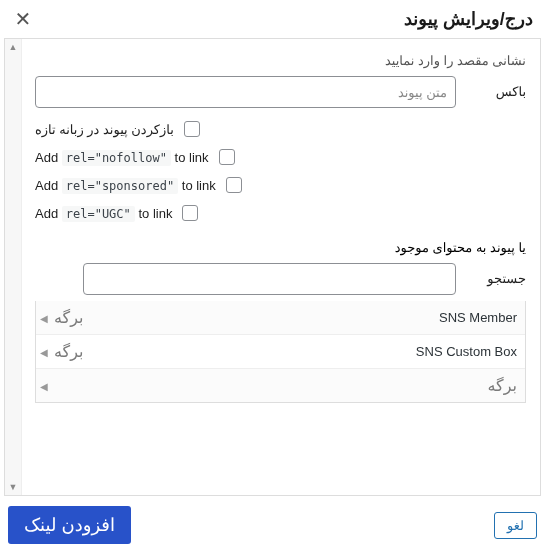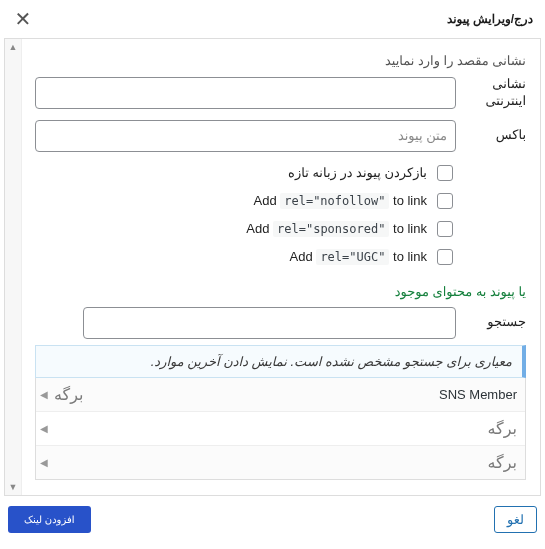--- a/index.html
+++ b/index.html
@@ -14,21 +14,21 @@
     position: relative;
   }
   .header {
     display: flex;
     justify-content: space-between;
     align-items: center;
     padding: 8px 12px 6px 12px;
   }
   .title {
     font-weight: bold;
-    font-size: 12px;
+    font-size: 18px;
     color: #1a1a1a;
   }
   .close {
     cursor: pointer;
     font-size: 20px;
     color: #555;
     width: 22px;
     height: 22px;
     line-height: 22px;
     text-align: center;
@@ -75,21 +75,21 @@
     padding: 0 8px;
     font-family: Tahoma, Arial, sans-serif;
     font-size: 13px;
     background: #fff;
     text-align: right;
   }
   input[type="text"]::placeholder { color: #888; }
   .check-row {
     display: flex;
     align-items: center;
-    justify-content: flex-start;
+    justify-content: flex-end;
     gap: 6px;
     margin: 4px 70px 6px 0;
     direction: rtl;
   }
   .check-row input[type="checkbox"] {
     width: 16px;
     height: 16px;
     border: 1px solid #8c8f94;
     border-radius: 3px;
     appearance: none;
@@ -104,21 +104,21 @@
   .ltr { direction: ltr; unicode-bidi: embed; }
   code {
     font-family: Menlo, Consolas, monospace;
     background: #f6f7f7;
     padding: 1px 4px;
     border-radius: 2px;
     font-size: 12px;
     color: #3c434a;
   }
   .section-label {
-    color: #15803d;
+    color: #000000;
     margin: 16px 0 8px 0;
     text-align: right;
   }
   .search-row { margin-bottom: 6px; margin-left: 48px; }
   .search-row .lbl { width: 62px; min-width: 62px; }
   .search-row input { width: 100%; }
   .notice {
     background: #f6fbfe;
     border: 1px solid #c9e2f2;
     border-right: 4px solid #72aee6;
@@ -171,21 +171,21 @@
     font-size: 13px;
     cursor: pointer;
   }
   .btn-primary {
     border: none;
     background: #2852c9;
     color: #fff;
     border-radius: 3px;
     padding: 8px 16px;
     font-family: Tahoma, Arial, sans-serif;
-    font-size: 10px;
+    font-size: 18px;
     cursor: pointer;
   }
   
   .content::before {
     content: "";
     position: absolute;
     left: 0;
     top: 0;
     bottom: 0;
     width: 16px;
@@ -213,24 +213,20 @@
   <span class="close">✕</span>
 </div>
 
 <div class="content">
   <span class="scroll-up">▲</span>
   <span class="scroll-down">▼</span>
   <div class="inner">
 
     <div class="howto">نشانی مقصد را وارد نمایید</div>
 
-    <div class="row">
-      <div class="lbl">نشانی اینترنتی</div>
-      <div class="field"><input type="text" style=""></div>
-    </div>
 
 
     <div class="row">
       <div class="lbl">باکس</div>
       <div class="field"><input type="text" placeholder="متن پیوند" style=""></div>
     </div>
 
     <div class="check-row">
       <input type="checkbox" style="">
       <span class="check-label">بازکردن پیوند در زبانه تازه</span>
@@ -263,29 +259,29 @@
       </span>
     </div>
 
     <div class="section-label">یا پیوند به محتوای موجود</div>
 
     <div class="row search-row">
       <div class="lbl">جستجو</div>
       <div class="field"><input type="text" style=""></div>
     </div>
 
-    <div class="notice">معیاری برای جستجو مشخص نشده است. نمایش دادن آخرین موارد.</div>
 
     <div class="results">
       <div class="result-item">
         <span class="rtitle">SNS Member</span>
         <span class="rtype">برگه</span>
         <span class="chev">◀</span>
       </div>
       <div class="result-item">
+        <span class="rtitle">SNS Custom Box</span>
         <span class="rtype">برگه</span>
         <span class="chev">◀</span>
       </div>
       <div class="result-item">
         <span class="rtype">برگه</span>
         <span class="chev">◀</span>
       </div>
     </div>
 
   </div>

